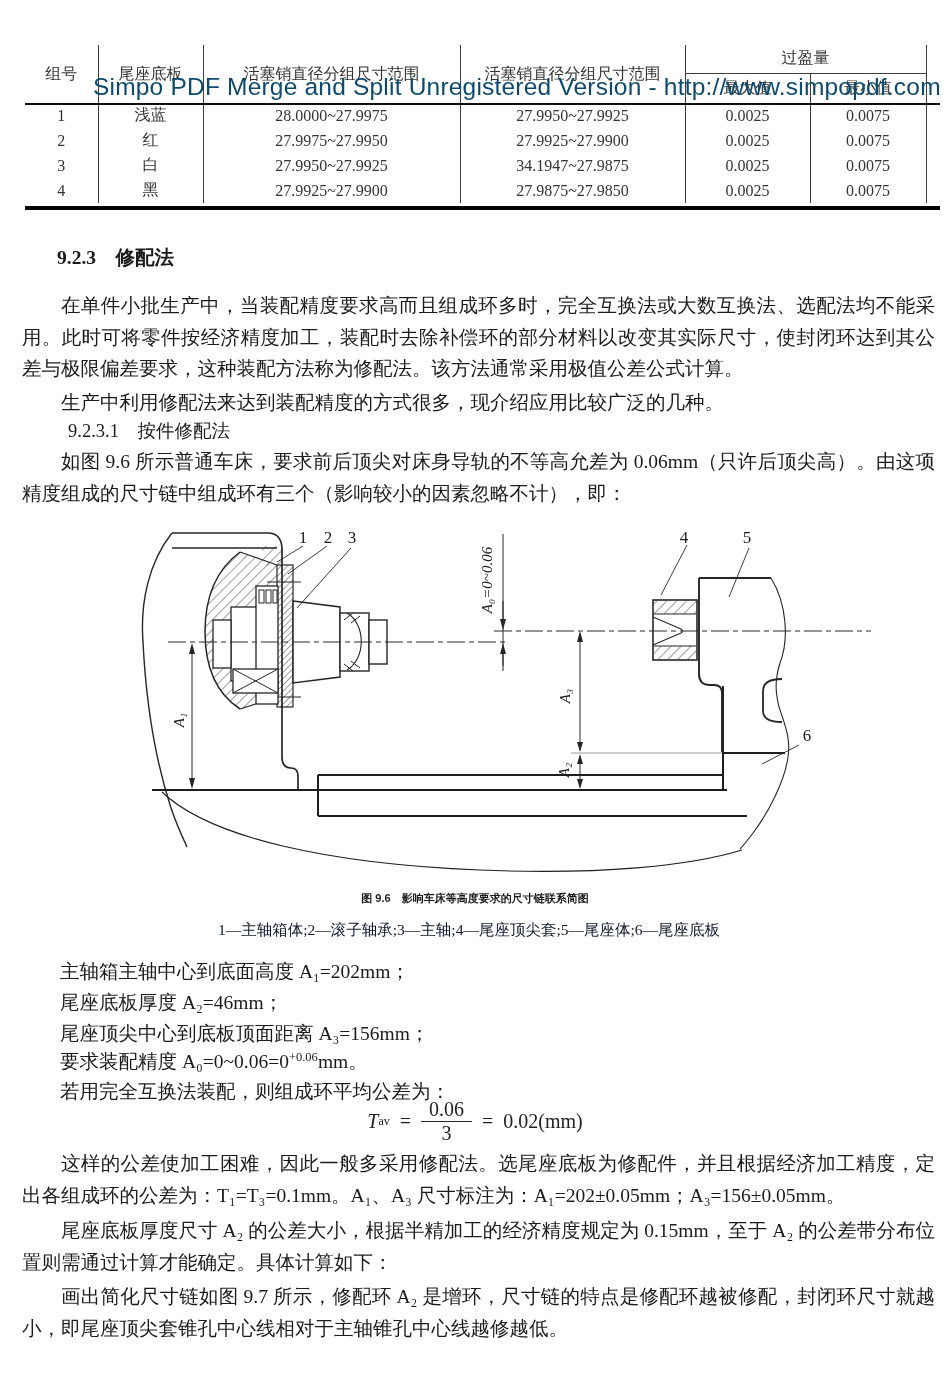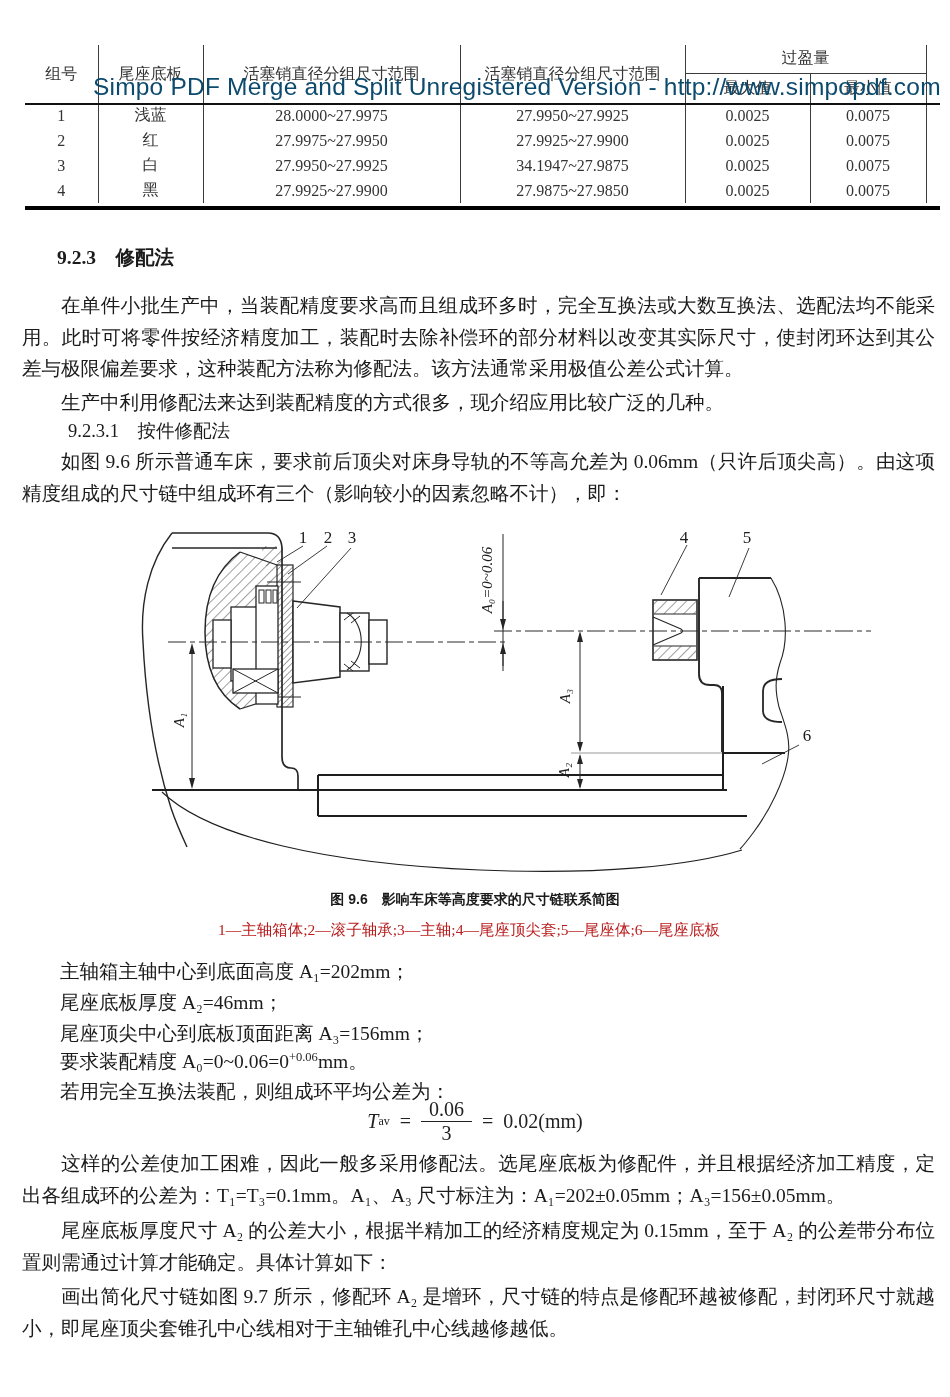--- a/index.html
+++ b/index.html
@@ -42,25 +42,25 @@
   }
   .p1 { top:290px; } .p2 { top:387px; } .p3 { top:446px; }
   .p4 { top:1148px; } .p5 { top:1215px; } .p6 { top:1281px; }
   .fline { position:absolute; left:60px; font-size:19.5px; white-space:nowrap;margin-top:8px; }
   .l1 { top:950px; } .l2 { top:981px; } .l3 { top:1012px; }
   .l4 { top:1040px; } .l5 { top:1070px; }
   .l4 sup { font-size:12.5px; }
 
   .figcap {
     position:absolute; left:0; top:891px; width:950px; text-align:center;
-    font-family:"Liberation Sans","DejaVu Sans",sans-serif; font-size:14px; font-weight:bold;
+    font-family:"Liberation Sans","DejaVu Sans",sans-serif; font-size:11px; font-weight:bold;
   }
   .figlegend {
     position:absolute; left:0; top:920px; width:938px; text-align:center;
-    font-size:15.5px; color:#b91c1c;
+    font-size:15.5px; color:#0f172a;
   }
 
   
   .formula {
     position:absolute; left:0; top:1096px; width:950px; height:50px;
     display:flex; justify-content:center; align-items:center;
     font-size:20px; color:#222;
   }
   .formula .it { font-style:italic; }
   .formula sub { font-size:12px; }

